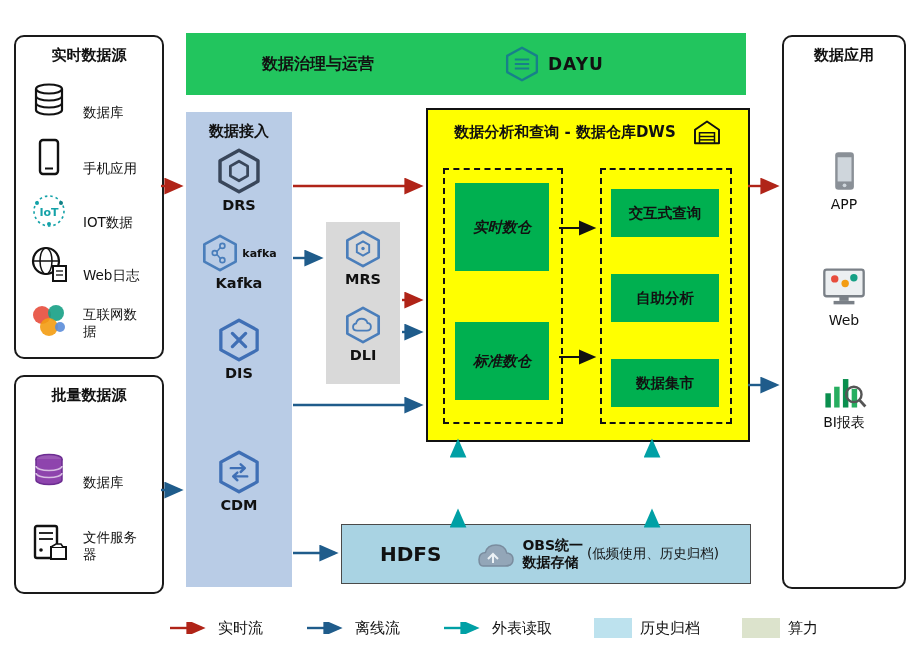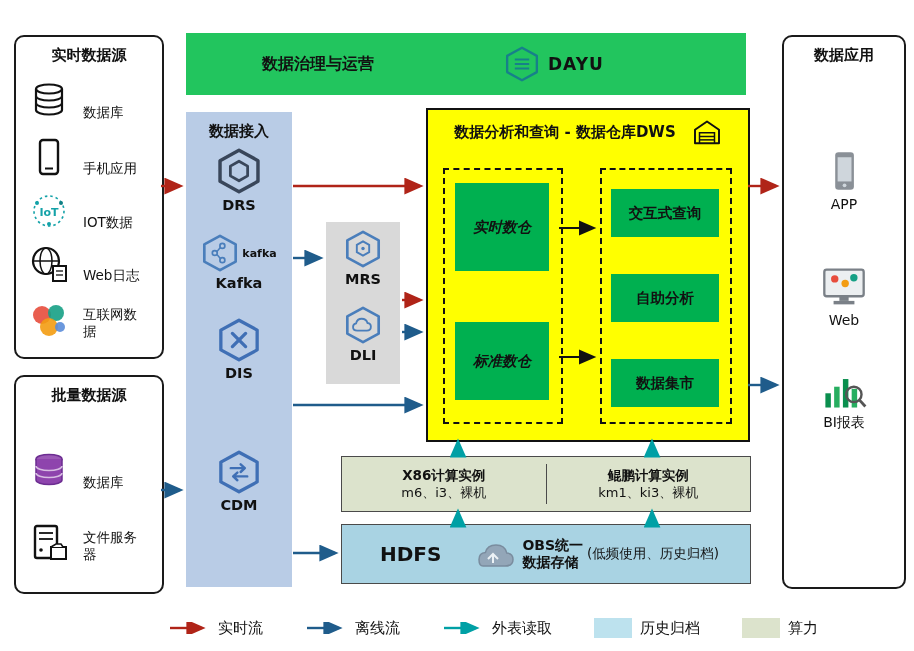--- a/index.html
+++ b/index.html
@@ -275,31 +275,20 @@
         <rect x="12" y="16" width="5" height="19" fill="#27AE60"></rect>
         <rect x="20" y="9" width="5" height="26" fill="#0A8F4E"></rect>
         <rect x="28" y="18" width="5" height="17" fill="#27AE60"></rect>
         <circle cx="30" cy="23" r="7" fill="none" stroke="#555" stroke-width="2.2"></circle>
         <line x1="35" y1="28" x2="40.5" y2="34" stroke="#555" stroke-width="2.6"></line>
       </svg>
       <span style="font-size:14px;">BI报表</span>
     </div>
   </div>
 
-  <div class="abs" style="left:341px;top:456px;width:408px;height:54px;background:#DCE3CC;border:1px solid #4a4a4a;display:flex;">
-    <div class="inst-col">
-      <span class="inst-title">X86计算实例</span>
-      <span class="inst-spec">m6、i3、裸机</span>
-    </div>
-    <div style="width:1px;background:#4a4a4a;margin:7px 0;"></div>
-    <div class="inst-col">
-      <span class="inst-title">鲲鹏计算实例</span>
-      <span class="inst-spec">km1、ki3、裸机</span>
-    </div>
-  </div>
 
   <div class="abs" style="left:341px;top:524px;width:408px;height:58px;background:#A9D3E3;border:1px solid #4a4a4a;display:flex;align-items:center;">
     <span style="font-weight:bold;font-size:20px;margin-left:38px;">HDFS</span>
     <svg width="46" height="34" viewBox="0 0 46 34" style="margin-left:30px;">
       <path d="M12 29 h22 q8 0 8-6.5 q0-6-6.2-6.5 q-1.8-8-10.8-8 q-8.8 0-10.6 7.6 q-6.4 0.7-6.4 6.9 q0 6.5 4 6.5 z" fill="#93A6B8" stroke="#7A8C9E" stroke-width="1.5"></path>
       <path d="M17 22 l5 -5 l5 5 M22 17 v9" fill="none" stroke="#ECF2F6" stroke-width="2"></path>
     </svg>
     <div style="margin-left:5px;font-weight:bold;font-size:14px;line-height:1.25;">
       <div>OBS统一</div>
       <div>数据存储</div>

